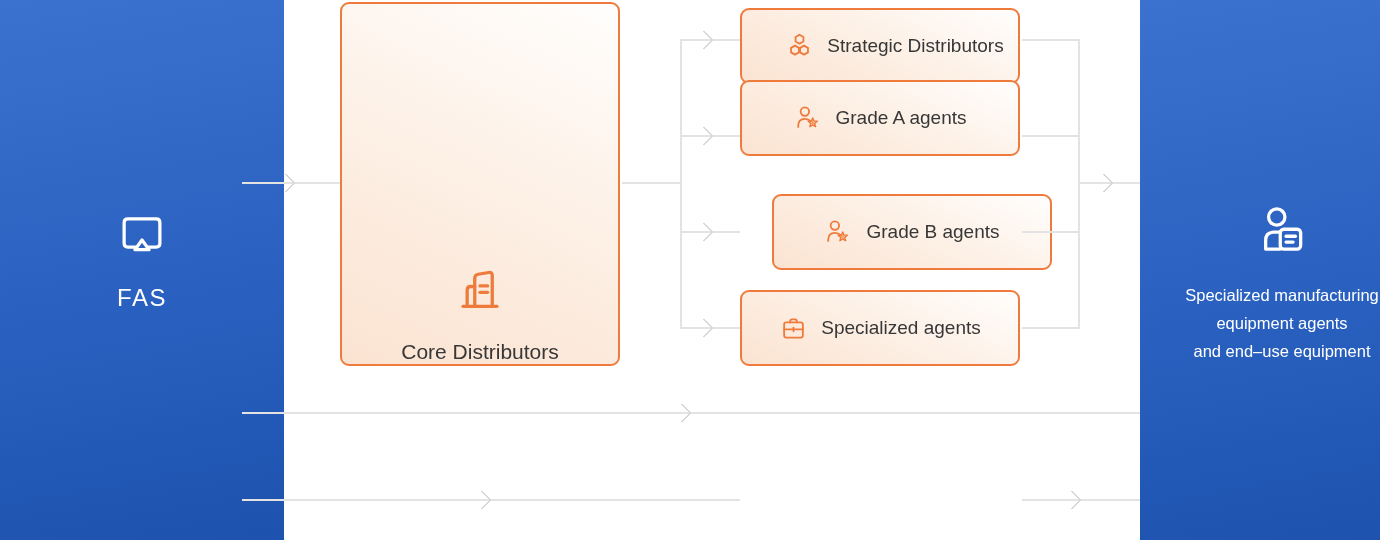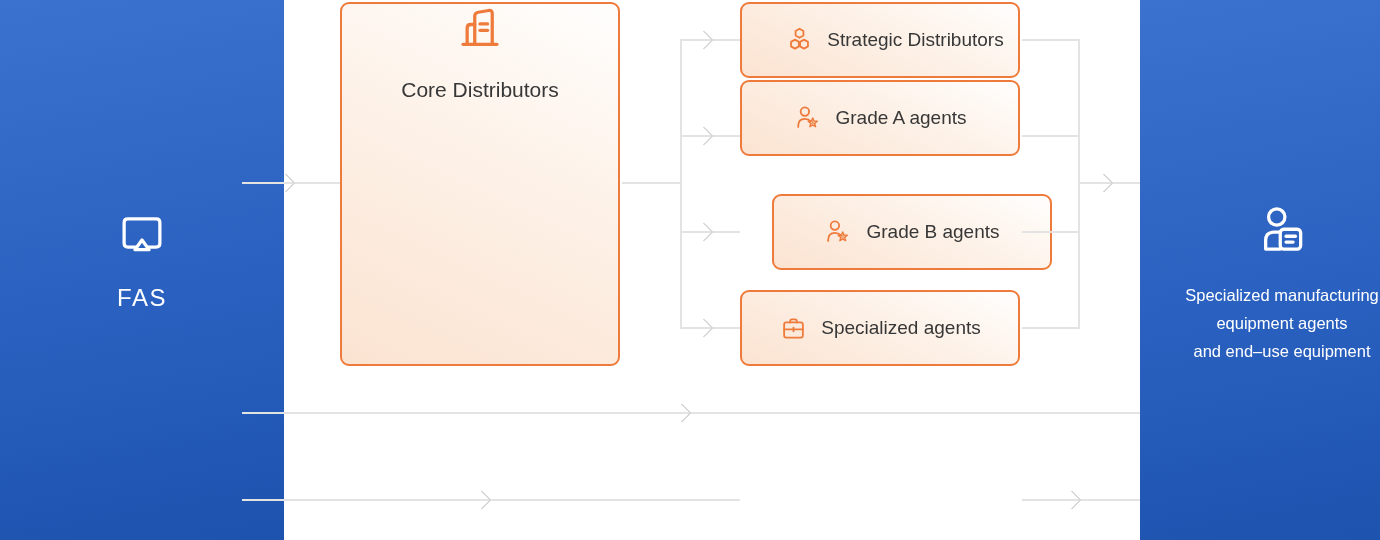--- a/index.html
+++ b/index.html
@@ -21,21 +21,21 @@
   .fas-label{margin-top:24px;font-size:24px;letter-spacing:1.5px;color:#fff;}
   .rp-icon-wrap{margin-top:203px;}
   .rp-text{margin-top:22px;text-align:center;font-size:16.5px;line-height:28px;color:#fff;}
   
   .obox{
     position:absolute;box-sizing:border-box;
     border:2px solid #EE7B3B;border-radius:9px;
     background:linear-gradient(205deg,#FFFEFD 0%,#FDF1E7 45%,#FBE3D1 100%);
   }
   .core-box{left:340px;top:2px;width:280px;height:364px;
-    display:flex;flex-direction:column;align-items:center;justify-content:flex-start;}
+    display:flex;flex-direction:column;align-items:center;justify-content:flex-end;}
   .core-box .c-icon{margin-top:-4px;}
   .core-label{margin-top:22px;font-size:21px;color:#373737;}
   .agent-box{
     left:740px;width:280px;height:76px;
     display:flex;align-items:center;justify-content:center;gap:13px;
   }
   .agent-label{font-size:19px;color:#373737;white-space:nowrap;}
   
   .h-line{position:absolute;height:2px;background:#E3E3E3;}
   .v-line{position:absolute;width:2px;background:#E3E3E3;}
@@ -84,21 +84,21 @@
         <path d="M9.5 38 H38.5"></path>
         <path d="M13 38 V24 Q13 21 16 21 H19.5"></path>
         <path d="M19.5 38 V14 Q19.5 11 22.5 10.5 L31.5 9 Q34.5 8.5 34.5 11.5 V38"></path>
         <path d="M24 20.5 H30.5"></path>
         <path d="M24 26 H30.5"></path>
       </svg>
     </div>
     <div class="core-label">Core Distributors</div>
   </div>
 
-  <div class="obox agent-box" style="top:2px;padding-left:29px;">
+  <div class="obox agent-box" style="top:8px;padding-left:29px;">
     <span>
       <svg width="29" height="29" viewBox="0 0 48 48" fill="none" stroke="#EE7B3B" stroke-width="3" stroke-linecap="round" stroke-linejoin="round">
         <path d="M24 4.5 L30.5 8.25 V15.75 L24 19.5 L17.5 15.75 V8.25 Z"></path>
         <path d="M16.5 22.5 L23 26.25 V33.75 L16.5 37.5 L10 33.75 V26.25 Z"></path>
         <path d="M31.5 22.5 L38 26.25 V33.75 L31.5 37.5 L25 33.75 V26.25 Z"></path>
       </svg>
     </span>
     <span class="agent-label">Strategic Distributors</span>
   </div>
 

